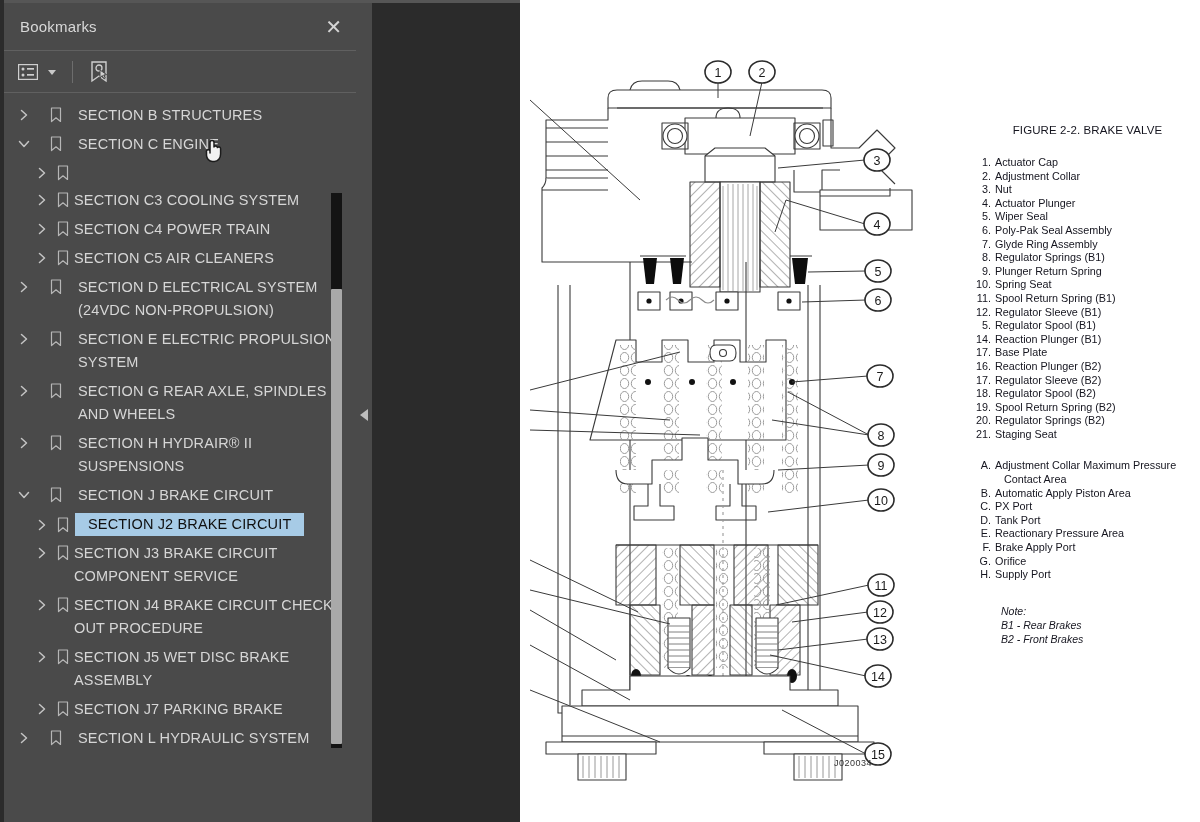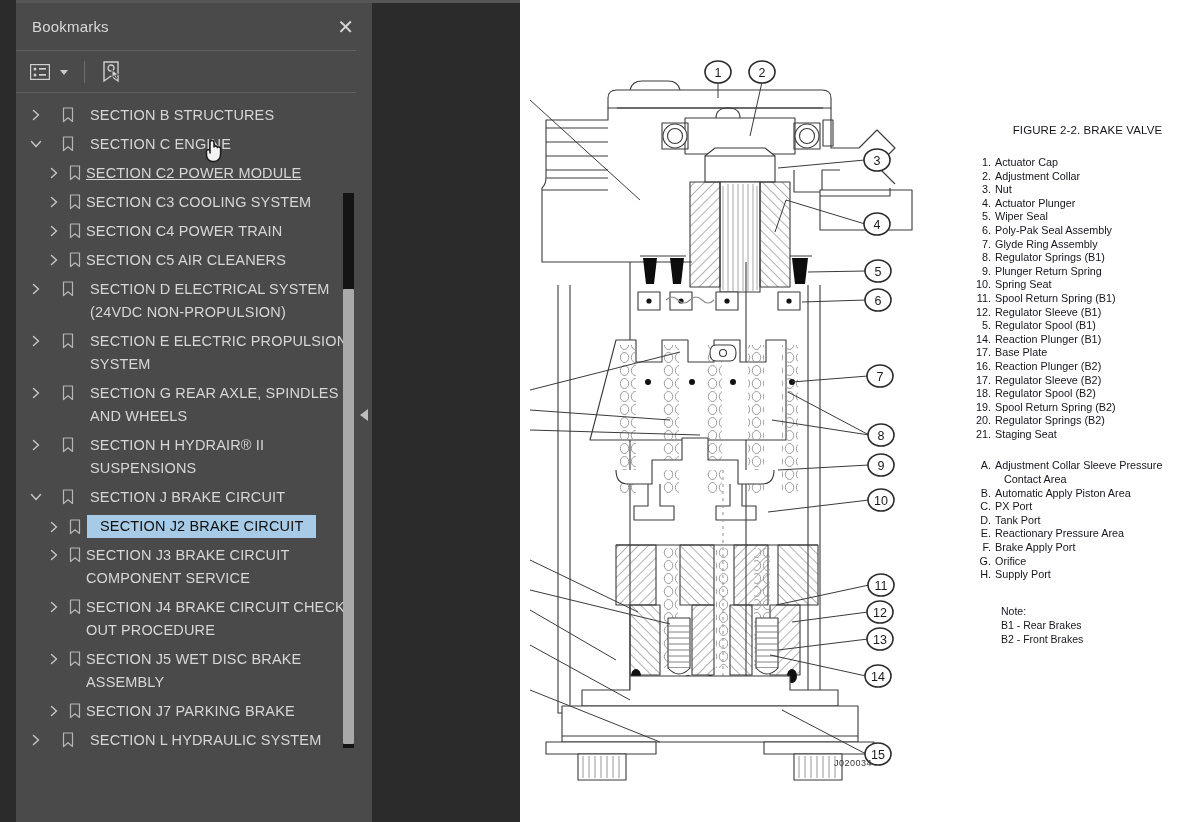--- a/index.html
+++ b/index.html
@@ -6,21 +6,21 @@
   html, body {
     width: 1200px; height: 822px;
     overflow: hidden;
     background: #2b2b2b;
     font-family: "Liberation Sans", sans-serif;
   }
   #app { position: relative; width: 1200px; height: 822px; }
 
   
   #sidebar {
-    position: absolute; left: 16px; top: 0;
+    position: absolute; left: 4px; top: 0;
     width: 356px; height: 822px;
     background: #4a4a4a;
     border-top: 3px solid #565656;
     display: flex; flex-direction: column;
   }
   #panel-header {
     height: 48px; flex: 0 0 48px;
     display: flex; align-items: center;
     padding: 0 14px 0 16px;
     border-bottom: 1px solid #606060;
@@ -152,21 +152,21 @@
     display: flex;
   }
   .plist li .num {
     flex: 0 0 20px; text-align: right; padding-right: 4px;
   }
   .plist li .txt { flex: 1; }
   .plist li .txt .cont { display: block; padding-left: 9px; }
   .list-gap { height: 18px; }
   #notes {
     margin-top: 22px; padding-left: 26px;
-    font-size: 10.5px; line-height: 14px;
+    font-style: italic; font-size: 10.5px; line-height: 14px;
     color: #15151f;
   }
   #drawing-id {
     position: absolute; left: 290px; top: 758px;
     font-size: 9px; color: #333; letter-spacing: .5px;
     font-family: "Liberation Sans", sans-serif;
     margin-left: 24px;
   }
 
   
@@ -237,21 +237,20 @@
             <div class="twisty">
               <svg width="10" height="12" viewBox="0 0 10 12">
                 <path d="M2.5 1.5 L7.5 6 L2.5 10.5" fill="none" stroke="#c4c4c4" stroke-width="1.5" stroke-linecap="round" stroke-linejoin="round"></path>
               </svg>
             </div>
             <div class="bm-icon">
               <svg width="12" height="16" viewBox="0 0 12 16">
                 <path d="M1.5 1 H10.5 V14.5 L6 10.8 L1.5 14.5 Z" fill="none" stroke="#b6b6b6" stroke-width="1.2" stroke-linejoin="round"></path>
               </svg>
             </div>
-            <div class="node-label">SECTION C2 POWER MODULE</div>
           </div>
           <div class="node lvl1">
             <div class="twisty">
               <svg width="10" height="12" viewBox="0 0 10 12">
                 <path d="M2.5 1.5 L7.5 6 L2.5 10.5" fill="none" stroke="#c4c4c4" stroke-width="1.5" stroke-linecap="round" stroke-linejoin="round"></path>
               </svg>
             </div>
             <div class="bm-icon">
               <svg width="12" height="16" viewBox="0 0 12 16">
                 <path d="M1.5 1 H10.5 V14.5 L6 10.8 L1.5 14.5 Z" fill="none" stroke="#b6b6b6" stroke-width="1.2" stroke-linejoin="round"></path>
@@ -771,21 +770,21 @@
           </li>
           <li>
             <span class="num">21.</span>
             <span class="txt">Staging Seat</span>
           </li>
         </ul>
       <div class="list-gap"></div>
       <ul class="plist" id="areas-list">
           <li>
             <span class="num">A.</span>
-            <span class="txt"><span>Adjustment Collar Sleeve Pressure</span><span class="cont">Contact Area</span></span>
+            <span class="txt"><span>Adjustment Collar Maximum Pressure</span><span class="cont">Contact Area</span></span>
           </li>
           <li>
             <span class="num">B.</span>
             <span class="txt"><span>Automatic Apply Piston Area</span></span>
           </li>
           <li>
             <span class="num">C.</span>
             <span class="txt"><span>PX Port</span></span>
           </li>
           <li>

